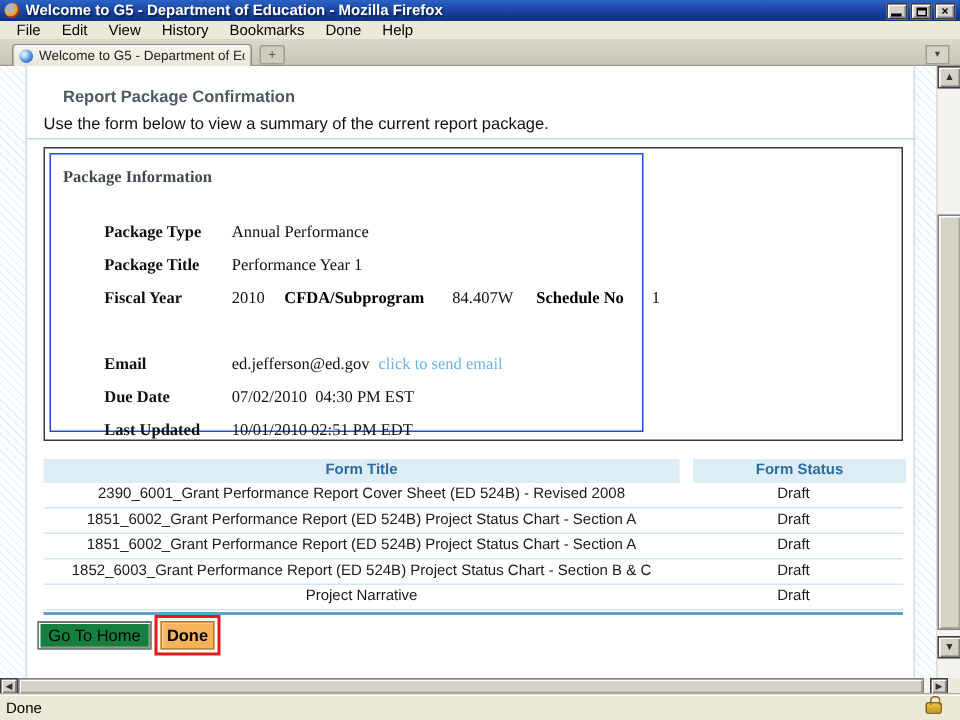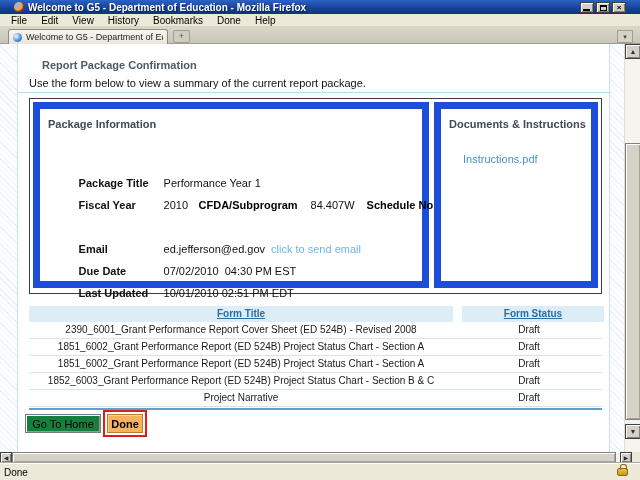--- a/index.html
+++ b/index.html
@@ -2,21 +2,21 @@
 <html><head>
 <meta charset="utf-8">
 <style>
   * { margin:0; padding:0; box-sizing:border-box; }
   html,body { width:640px; height:480px; overflow:hidden; }
   body { font-family:"Liberation Sans", sans-serif; position:relative; background:#ece9d8; }
 
   
   .titlebar { position:absolute; left:0; top:0; width:640px; height:14px;
     background:linear-gradient(180deg,#2b63c4 0%,#16409a 60%,#0f3382 100%);
-    display:flex; align-items:center; padding:0 14px; }
+    display:flex; align-items:center; padding:0 3px; }
   .ff-icon { width:10px; height:10px; border-radius:50%;
     background:radial-gradient(circle at 35% 35%, #ffd9 20%, #f5a23a 45%, #d85a12 90%);
     box-shadow:inset -1px -1px 0 #8a3405; margin-right:4px; flex:0 0 auto; }
   .title-text { color:#fff; font-size:10px; font-weight:bold; white-space:nowrap;
     text-shadow:1px 1px 1px #0a1f55; flex:1 1 auto; overflow:hidden; }
   .winbtn { width:14px; height:11px; background:#d4d0c8; border:1px solid #404040;
     box-shadow:inset 1px 1px 0 #fff, inset -1px -1px 0 #808080;
     margin-left:2px; position:relative; font-size:8px; line-height:9px; text-align:center;
     color:#000; flex:0 0 auto; }
   .glyph-min { position:absolute; left:2px; bottom:1px; width:7px; height:2px; background:#000; }
@@ -45,40 +45,40 @@
   .viewport { position:absolute; left:0; top:44px; width:640px; height:408px;
     background:repeating-linear-gradient(45deg,#fdfeff 0px,#fdfeff 3px,#e9f1fa 3px,#e9f1fa 4px); }
   .content-panel { position:absolute; left:17px; top:0; width:593px; height:408px; background:#fff;
     border-left:1px solid #cadef0; border-right:1px solid #cadef0; font-size:11px; color:#000; }
 
   .page-heading { position:absolute; left:24px; top:15px; font-weight:bold; font-size:11px; color:#4d5a66; }
   .page-intro { position:absolute; left:11px; top:33px; font-size:11px; color:#111; }
   .top-rule { position:absolute; left:0; top:48px; width:593px; height:1px; background:#b9d9ee; }
 
   .outer-box { position:absolute; left:11px; top:54px; width:573px; height:196px; border:1px solid #3c3c3c; background:#fff; }
-  .inner-box { position:absolute; border:7px solid #1d4ed8; background:#fff; }
+  .inner-box { position:absolute; border:1px solid #1d4ed8; background:#fff;font-family:Liberation Serif, serif; }
   .box-left  { left:3px; top:3px; width:396px; height:186px; }
   .box-right { left:404px; top:3px; width:164px; height:186px; }
 
   .box-title { position:absolute; left:8px; top:9px; font-weight:bold; font-size:11px; color:#3f4a55; }
   .pi-row { position:absolute; left:8px; width:384px; height:14px; white-space:pre; }
   .pi-label { display:inline-block; width:85px; font-weight:bold; color:#111; }
   .pi-value { color:#111; }
   .seg-v1 { display:inline-block; width:35px; }
   .seg-l2 { display:inline-block; width:112px; font-weight:bold; }
   .seg-v2 { display:inline-block; width:56px; }
   .seg-l3 { display:inline-block; width:77px; font-weight:bold; }
   .email-link { color:#6cb5e8; margin-left:6px; cursor:pointer; }
   .pdf-link { position:absolute; left:22px; top:44px; color:#4a90c6; cursor:pointer; }
 
   .table-header-cell { position:absolute; top:262px; height:16px; background:#dcedf7;
     font-size:10px; font-weight:bold; color:#2d6c9f; text-align:center; line-height:16px; }
   .th-title  { left:11px; width:424px; }
   .th-status { left:444px; width:142px;text-align:center; }
-  .th-link { text-decoration:underline; cursor:pointer; }
+  .th-link { cursor:pointer; }
 
   .rows-wrap { position:absolute; left:11px; top:278px; width:573px; }
   .form-row { height:17px; line-height:16px; border-bottom:1px solid #cfe6f4; font-size:10px; color:#1a1a1a; white-space:nowrap; }
   .fr-title  { display:inline-block; width:424px; text-align:center; vertical-align:top; }
   .fr-status { display:inline-block; width:146px; margin-left:3px; text-align:center; vertical-align:top; }
 
   .bottom-rule { position:absolute; left:11px; top:364px; width:573px; height:2px; background:#61a0cd; }
 
   .btn-home { position:absolute; left:7px; top:370px; width:76px; height:19px;
     background:#15803d; border:1px solid #7b7b7b;
@@ -157,20 +157,23 @@
 
     <div class="page-heading">Report Package Confirmation</div>
     <div class="page-intro">Use the form below to view a summary of the current report package.</div>
     <div class="top-rule"></div>
 
     <div class="outer-box">
 
       <div class="inner-box box-left">
         <div class="box-title">Package Information</div>
 
+        <div class="pi-row" style="top:34px;">
+          <span class="pi-label">Package Type</span><span class="pi-value">Annual Performance</span>
+        </div>
 
         <div class="pi-row" style="top:56px;">
           <span class="pi-label">Package Title</span><span class="pi-value">Performance Year 1</span>
         </div>
 
         <div class="pi-row" style="top:78px;">
           <span class="pi-label">Fiscal Year</span><span class="pi-value seg-v1">2010</span><span class="seg-l2">CFDA/Subprogram</span><span class="pi-value seg-v2">84.407W</span><span class="seg-l3">Schedule No</span><span class="pi-value">1</span>
         </div>
 
 
@@ -180,24 +183,20 @@
 
         <div class="pi-row" style="top:144px;">
           <span class="pi-label">Due Date</span><span class="pi-value">07/02/2010  04:30 PM EST</span>
         </div>
 
         <div class="pi-row" style="top:166px;">
           <span class="pi-label">Last Updated</span><span class="pi-value">10/01/2010 02:51 PM EDT</span>
         </div>
       </div>
 
-      <div class="inner-box box-right">
-        <div class="box-title">Documents &amp; Instructions</div>
-        <div class="pdf-link">Instructions.pdf</div>
-      </div>
     </div>
 
     <div class="table-header-cell th-title">
       <span class="th-link">Form Title</span>
     </div>
     <div class="table-header-cell th-status">
       <span class="th-link">Form Status</span>
     </div>
 
     <div class="rows-wrap">

